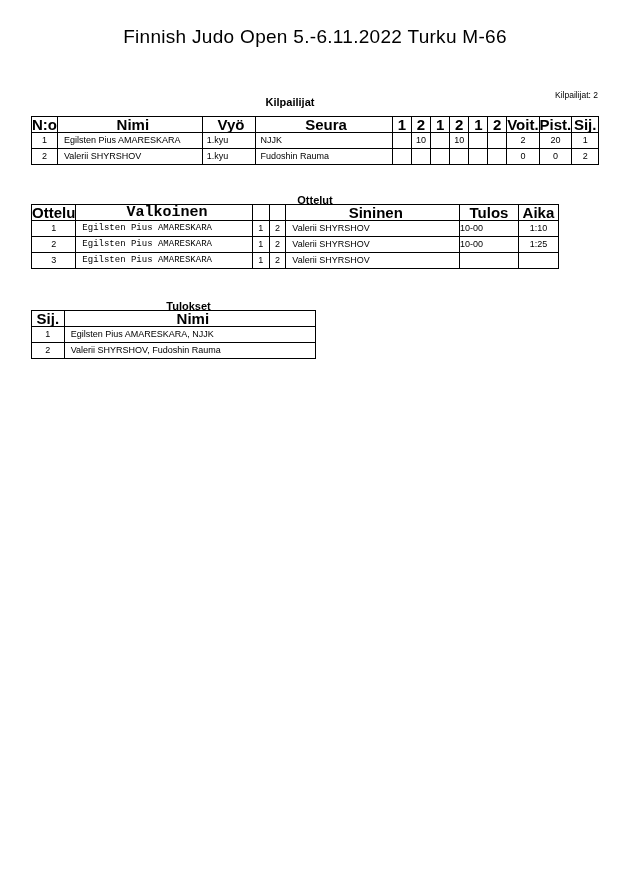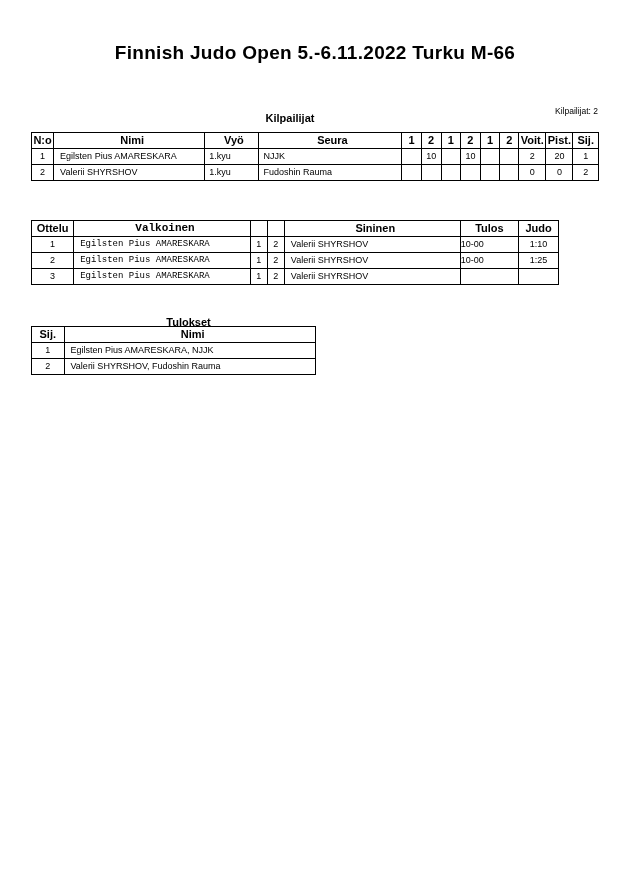--- a/index.html
+++ b/index.html
@@ -16,23 +16,23 @@
     overflow: hidden;
   }
   .page {
     position: relative;
     width: 630px;
     height: 891px;
   }
   .title {
     text-align: center;
     font-size: 19px;
-    font-weight: bold;
+    font-weight: normal;
     letter-spacing: 0.3px;
-    margin-top: 42px;
+    margin-top: 26px;
   }
   .section-head {
     text-align: center;
     font-size: 11px;
     font-weight: bold;
     margin-top: 10px;
   }
   .count-line {
     position: absolute;
     right: 32px;
@@ -47,21 +47,21 @@
   table.grid th, table.grid td {
     border: 1px solid #000000;
     padding: 0;
     height: 15px;
     line-height: 15px;
     vertical-align: middle;
   }
   table.grid th {
     font-weight: bold;
     text-align: center;
-    font-size: 11px;
+    font-size: 15px;
   }
   .t-competitors {
     position: absolute;
     left: 31px;
     top: 90px;
     width: 568px;
   }
   .t-matches {
     position: absolute;
     left: 31px;
@@ -169,31 +169,34 @@
         <td class="c-op"></td>
         <td class="c-op"></td>
         <td class="c-op"></td>
         <td class="c-voit">0</td>
         <td class="c-pist">0</td>
         <td class="c-sij">2</td>
       </tr>
     </tbody>
   </table>
 
+  <div class="heading-matches">
+    <div class="section-head">Ottelut</div>
+  </div>
 
   <table class="grid t-matches">
     <thead>
       <tr>
         <th class="m-num">Ottelu</th>
         <th class="m-white">Valkoinen</th>
         <th class="m-small"></th>
         <th class="m-small"></th>
         <th class="m-blue">Sininen</th>
         <th class="m-res">Tulos</th>
-        <th class="m-time">Judo</th>
+        <th class="m-time">Aika</th>
       </tr>
     </thead>
     <tbody>
       <tr>
         <td class="m-num">1</td>
         <td class="m-white">Egilsten Pius AMARESKARA</td>
         <td class="m-small">1</td>
         <td class="m-small">2</td>
         <td class="m-blue">Valerii SHYRSHOV</td>
         <td class="m-res">10-00</td>

